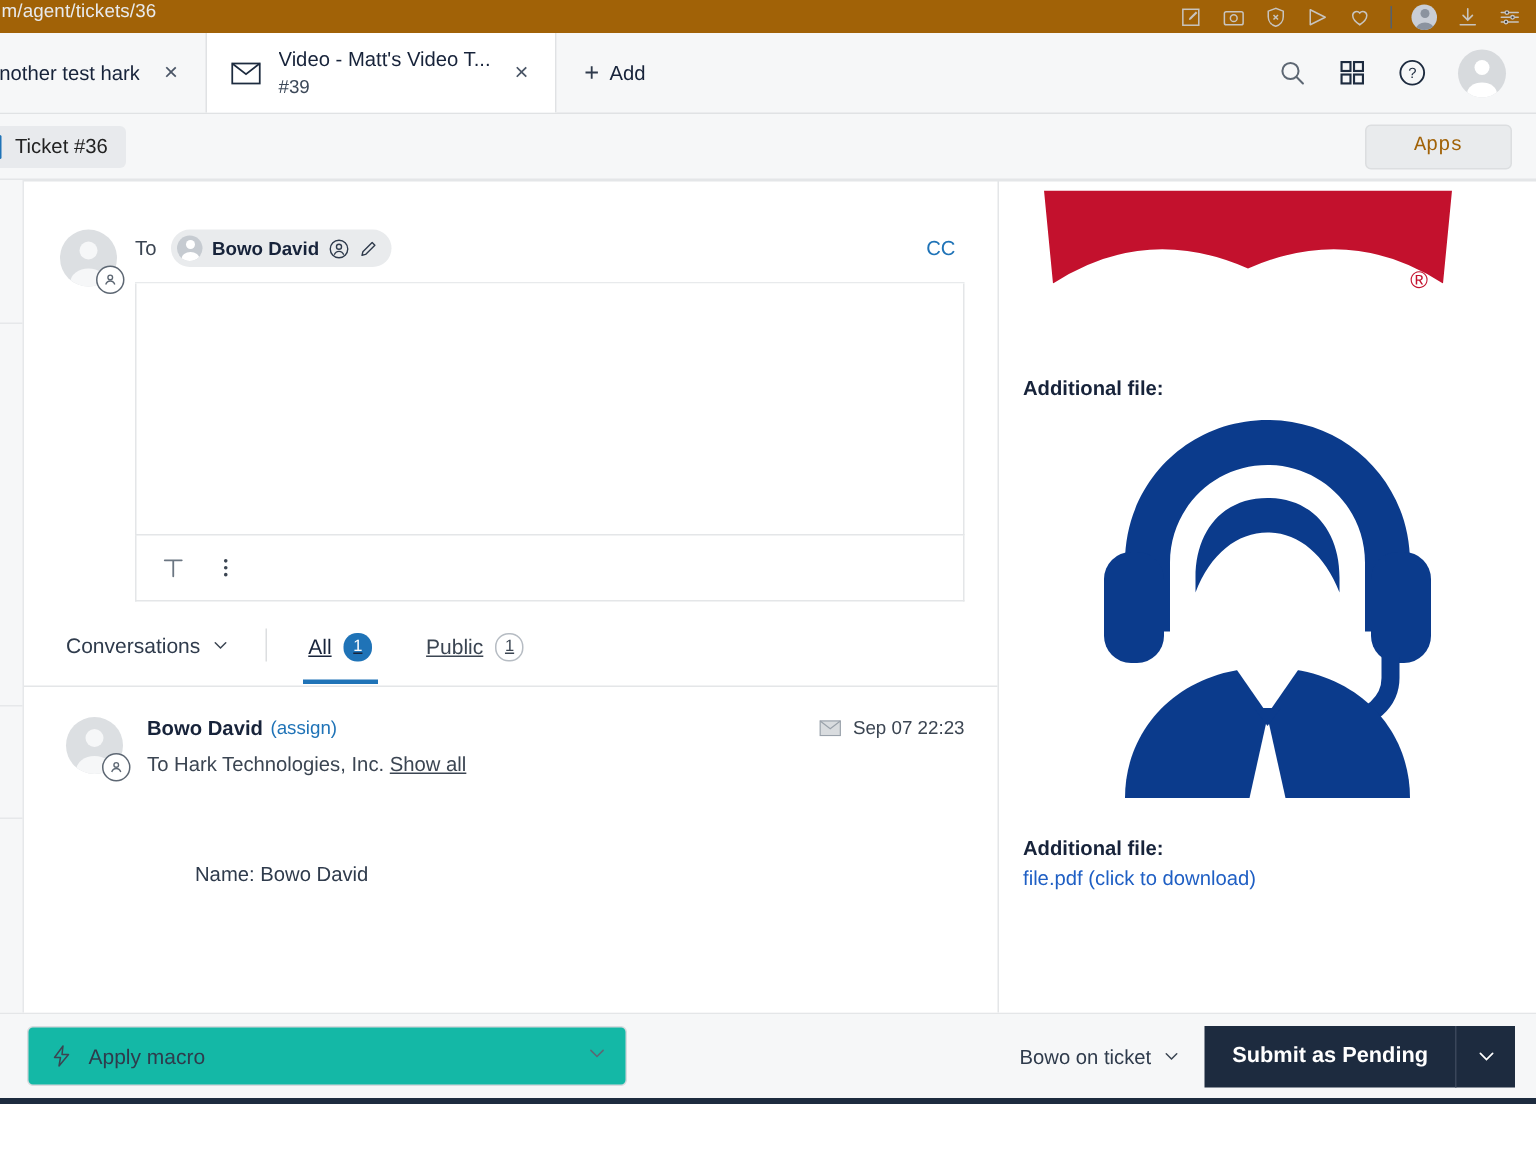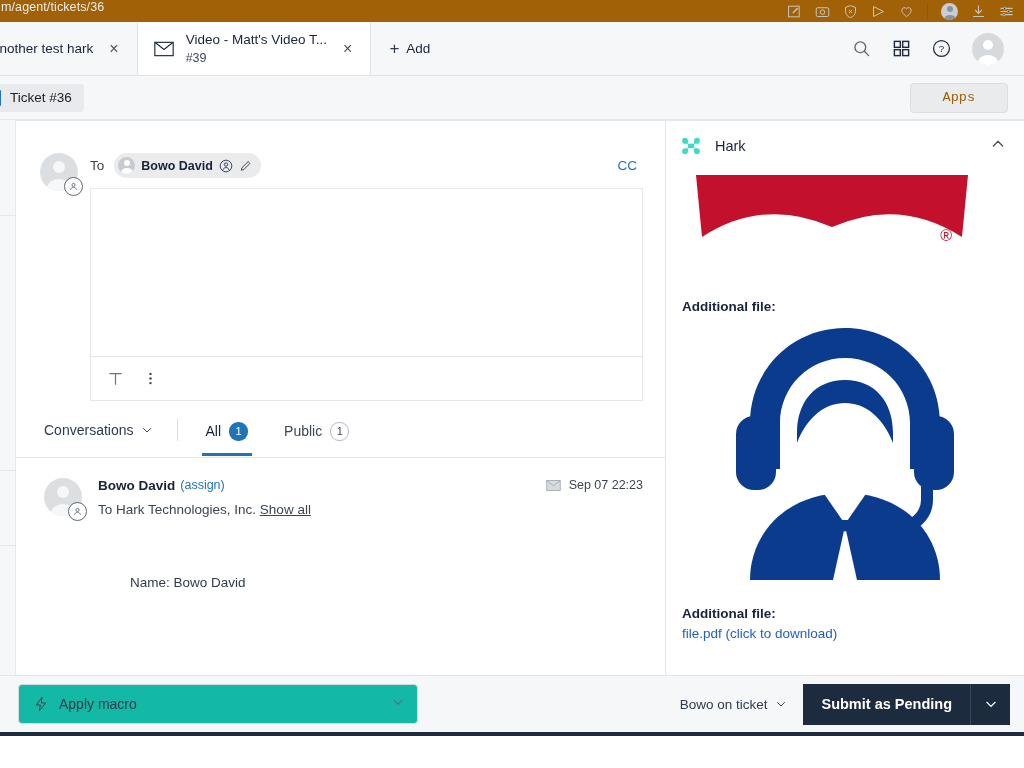--- a/index.html
+++ b/index.html
@@ -197,21 +197,21 @@
     display: flex; align-items: center; padding: 18px 24px 0 28px; gap: 0;
     border-bottom: 1px solid #e4e6e8;
   }
   .conv-drop {
     display: flex; align-items: center; gap: 7px; font-size: 14px; color: #2f3b4c;
     padding-bottom: 16px; cursor: pointer;
   }
   .vdiv { width: 1px; height: 22px; background: #dcdee0; margin: 0 24px 16px; }
   .ftab {
     display: flex; align-items: center; gap: 8px; font-size: 14px; color: #3b4552;
-    padding: 0 4px 14px; margin-right: 28px; cursor: pointer; position: relative;
+    padding: 0 4px 14px; margin-right: 28px; cursor: pointer; position: relative; text-decoration: underline;
   }
   .ftab.active { color: #17233a; }
   .ftab.active::after {
     content:''; position:absolute; left:0; right:0; bottom:-1px; height:3px; background:#1f73b7;
   }
   .badge-filled {
     background: #1f73b7; color: #fff; font-size: 11px; border-radius: 9px;
     min-width: 19px; height: 19px; display: flex; align-items: center;
     justify-content: center; padding: 0 5px;
   }
@@ -483,35 +483,20 @@
         <div class="conv-sub">
           <span>To Hark Technologies, Inc.</span>
           <span class="showall">Show all</span>
         </div>
         <div class="conv-body">Name: Bowo David</div>
       </div>
     </div>
   </div>
 
   <div class="right-panel">
-    <div class="app-head">
-      <svg class="app-logo" viewBox="0 0 32 32">
-        <path d="M7 4a4.6 4.6 0 0 1 4.6 4.6v4.3H7.7A4.6 4.6 0 0 1 3.1 8.3 4.3 4.3 0 0 1 7 4z" fill="#3ddbc0"></path>
-        <path d="M25 4a4.6 4.6 0 0 0-4.6 4.6v4.3h3.9A4.6 4.6 0 0 0 28.9 8.3 4.3 4.3 0 0 0 25 4z" fill="#3ddbc0"></path>
-        <rect x="11.4" y="12.6" width="9.2" height="6.6" fill="#3ddbc0"></rect>
-        <path d="M7 28a4.6 4.6 0 0 0 4.6-4.6v-4.3H7.7A4.6 4.6 0 0 0 3.1 23.7 4.3 4.3 0 0 0 7 28z" fill="#3ddbc0"></path>
-        <path d="M25 28a4.6 4.6 0 0 1-4.6-4.6v-4.3h3.9a4.6 4.6 0 0 1 4.6 4.6A4.3 4.3 0 0 1 25 28z" fill="#3ddbc0"></path>
-      </svg>
-      <span class="app-title">Hark</span>
-      <span class="collapse-ico">
-        <svg width="16" height="16" viewBox="0 0 24 24">
-          <path d="M5 15l7-7 7 7" fill="none" stroke="#3b4552" stroke-width="1.8" stroke-linecap="round"></path>
-        </svg>
-      </span>
-    </div>
 
     <div class="app-body">
       <div class="red-graphic">
         <svg width="272" height="62" viewBox="0 0 272 62" preserveAspectRatio="none">
           <path d="M0 0 H272 L266 62 Q204 22 136 52 Q68 22 6 62 Z" fill="#c3112d"></path>
         </svg>
         <span class="reg-mark">®</span>
       </div>
 
       <div class="addfile-label">Additional file:</div>

